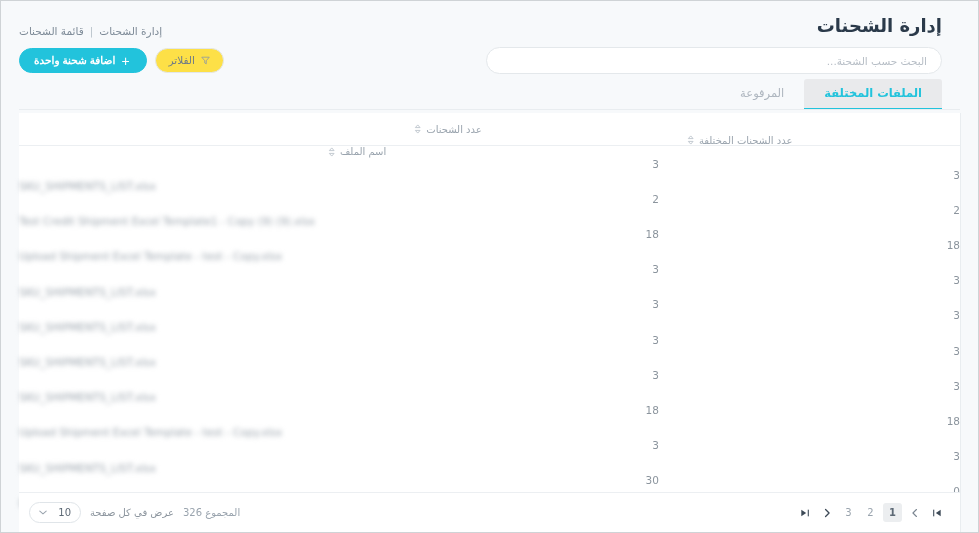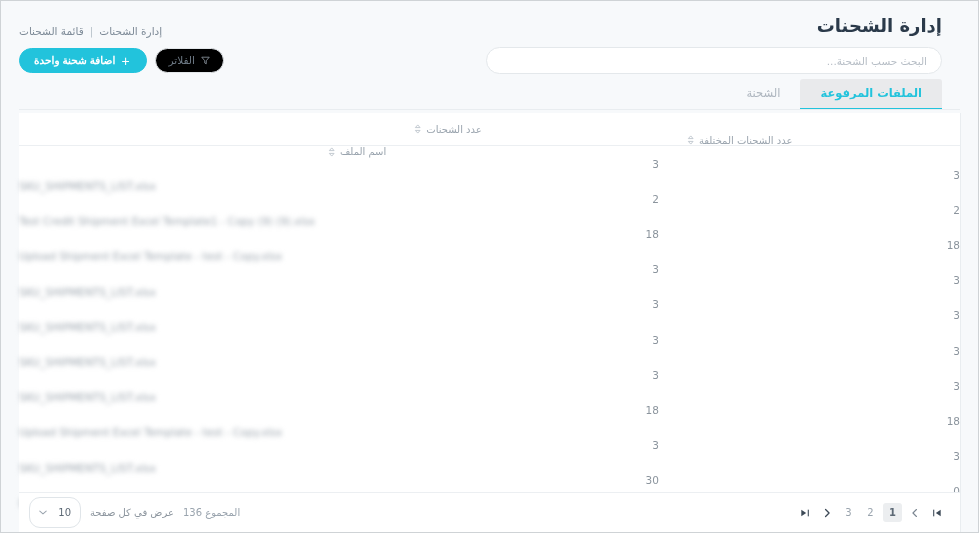--- a/index.html
+++ b/index.html
@@ -87,21 +87,21 @@
     font-weight: 600;
   }
   .btn-primary .plus {
     font-size: 14px;
     line-height: 1;
     font-weight: 400;
     margin-right: 2px;
   }
 
   .btn-ghost {
-    background: #000000;
+    background: #fde047;
     color: #6f7b87;
     border-color: #e3e7ea;
   }
   .btn-ghost svg { display: block; }
 
   
   .search-wrap {
     position: absolute;
     top: 46px;
     right: 36px;
@@ -275,21 +275,21 @@
   .perpage-label { font-size: 10px; color: #8b949d; white-space: nowrap; }
   .total-label { font-size: 10px; color: #9aa4ae; white-space: nowrap; }
 
   .select-pill {
     display: inline-flex;
     flex-direction: row-reverse;
     align-items: center;
     justify-content: space-between;
     gap: 10px;
     width: 52px;
-    height: 31px;
+    height: 21px;
     padding: 0 9px;
     border: 1px solid #e0e5e9;
     border-radius: 11px;
     background: #ffffff;
     font-size: 10px;
     color: #5d6975;
     cursor: pointer;
   }
   .select-pill .caret { color: #9aa4ae; font-size: 8px; line-height: 1; }
 
@@ -337,22 +337,22 @@
 
 
     </div>
 
     <div class="search-wrap">
       <input class="search-input" type="text" placeholder="البحث حسب الشحنة..." style="">
     </div>
   </div>
 
   <div class="tabs">
-    <div class="tab">الشحنة</div>
-    <div class="tab active">الملفات المرفوعة</div>
+    <div class="tab">المرفوعة</div>
+    <div class="tab active">الملفات المختلفة</div>
   </div>
   <div class="tabs-rule"></div>
 
   <div class="card">
 
     <div class="thead">
 
       <div class="col-diff th">
         <span class="sort-icon">
           <svg width="7" height="10" viewBox="0 0 7 10" fill="none" stroke="#c3cad1" stroke-width="1" stroke-linecap="round" stroke-linejoin="round">
@@ -505,18 +505,18 @@
     <div class="perpage">
       <div class="select-pill">
         <span class="caret">
           <svg width="8" height="5" viewBox="0 0 10 6" fill="none" stroke="#9aa4ae" stroke-width="1.3" stroke-linecap="round" stroke-linejoin="round">
             <path d="M1 1.3 5 4.7 9 1.3"></path>
           </svg>
         </span>
         <span>10</span>
       </div>
       <span class="perpage-label">عرض في كل صفحة</span>
-      <span class="total-label">المجموع 136</span>
+      <span class="total-label">المجموع 326</span>
     </div>
 
   </div>
 
 </div>
 
 </body></html>

